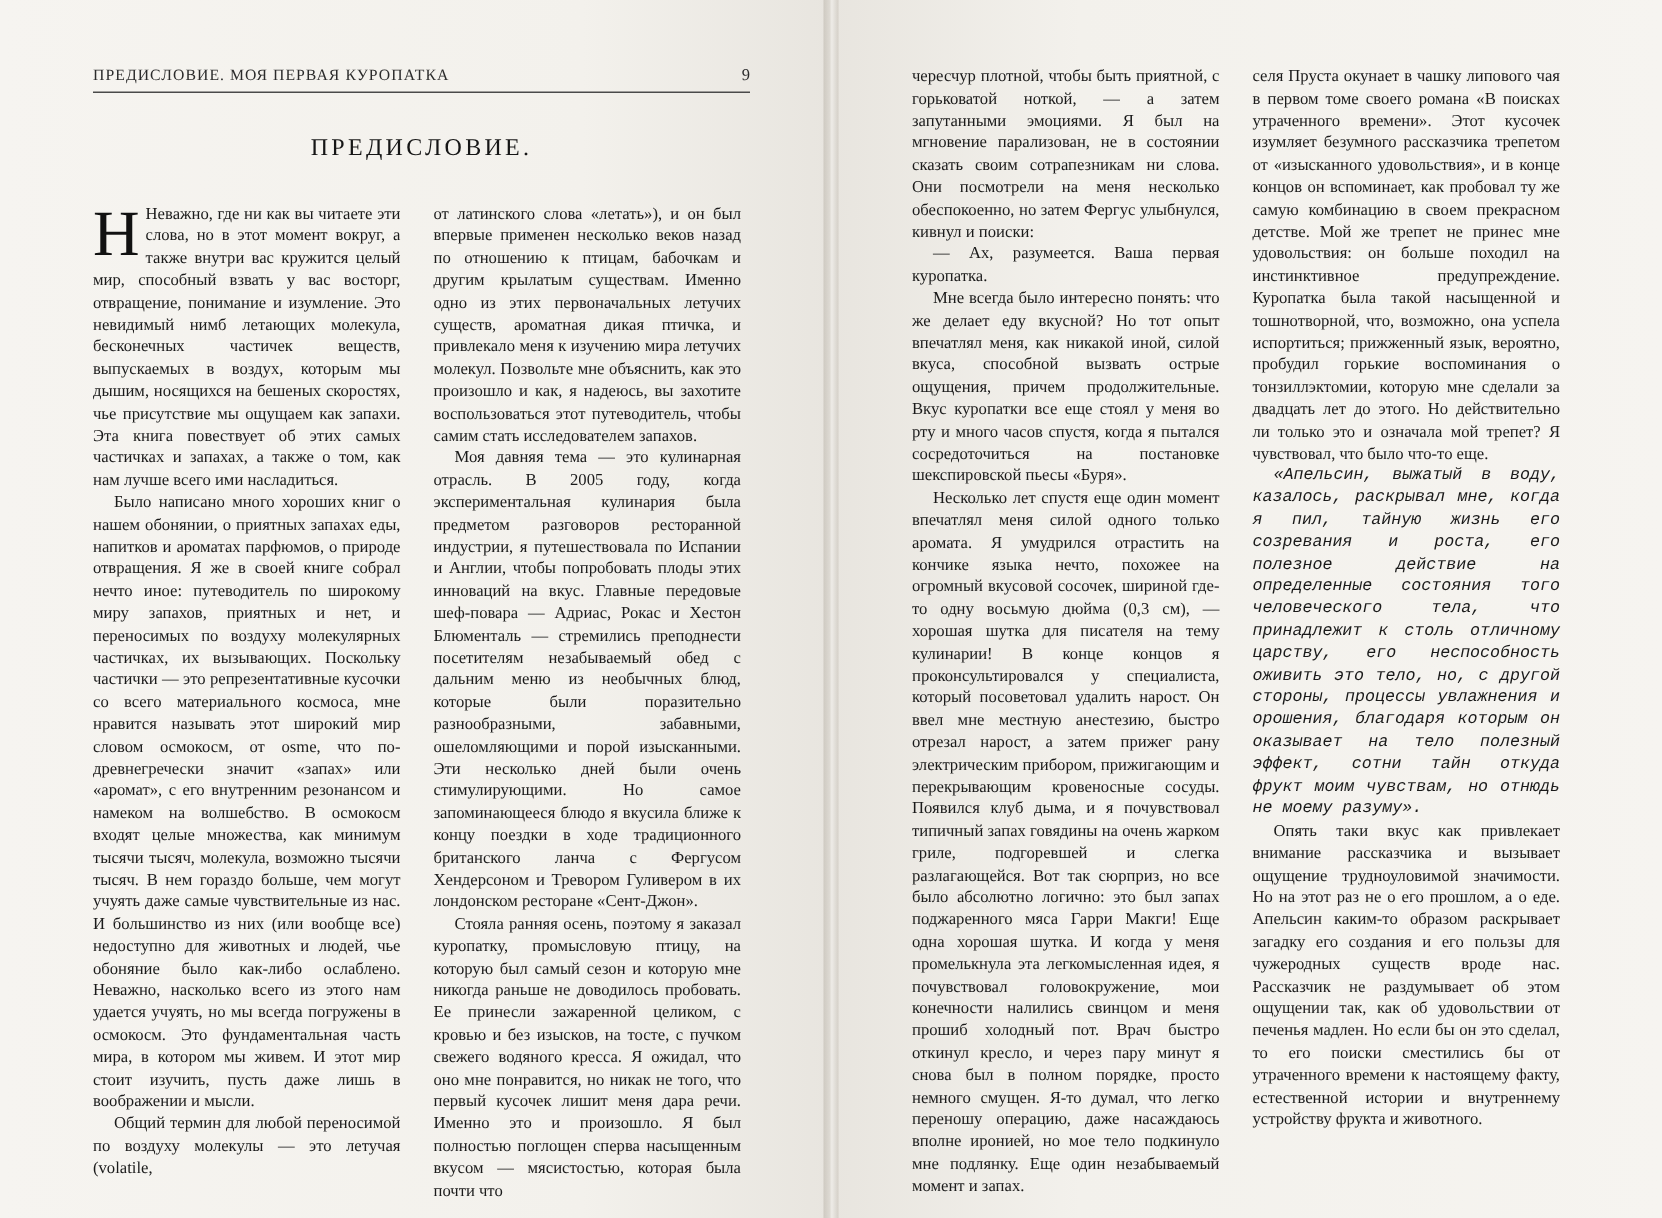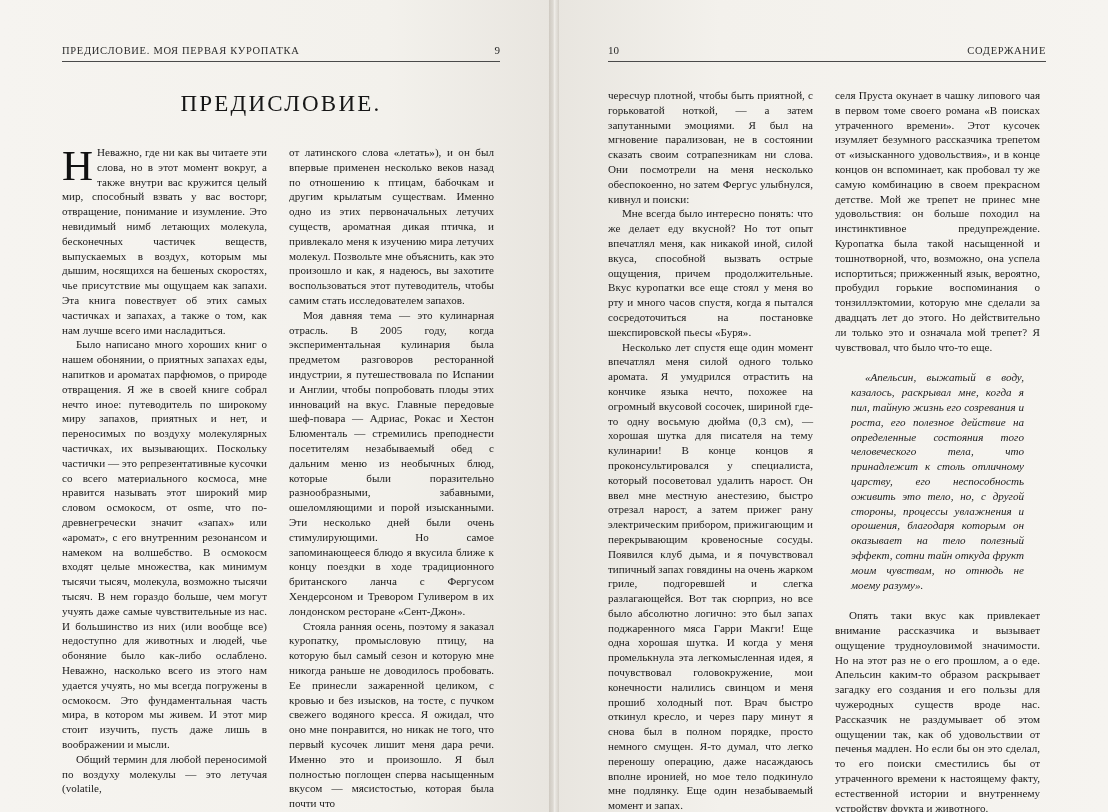--- a/index.html
+++ b/index.html
@@ -73,21 +73,21 @@
   }
   .right .rh-page {
     text-align: left;
     min-width: 20px;
   }
   .right .rh-title {
     text-align: right;
   }
   .chapter-title {
     text-align: center;
-    font-size: 23px;
+    font-size: 16px;
     letter-spacing: 2.2px;
     line-height: 1.35;
     font-weight: 400;
     margin: 18px 0 26px 0;
     color: #161616;
   }
   .columns {
     display: flex;
     gap: 22px;
   }
@@ -105,21 +105,22 @@
   }
   .col p.noindent {
     text-indent: 0;
   }
   .col p.dash {
     text-indent: 14px;
   }
   .col p.quote {
     font-style: italic;
     text-indent: 14px;
-    margin: 16px;
+    margin: 0;
+    font-family: Liberation Mono, monospace;
   }
   .dropcap-para {
     text-indent: 0 !important;
   }
   .dropcap {
     float: left;
     font-size: 43px;
     line-height: 0.82;
     padding: 3px 4px 0 0;
     font-family: "Liberation Serif", serif;
@@ -158,28 +159,25 @@
           <p class="noindent">от латинского слова «летать»), и он был впервые применен несколько веков назад по отношению к птицам, бабочкам и другим крылатым существам. Именно одно из этих первоначальных летучих существ, ароматная дикая птичка, и привлекало меня к изучению мира летучих молекул. Позвольте мне объяснить, как это произошло и как, я надеюсь, вы захотите воспользоваться этот путеводитель, чтобы самим стать исследователем запахов.</p>
           <p>Моя давняя тема — это кулинарная отрасль. В 2005 году, когда экспериментальная кулинария была предметом разговоров ресторанной индустрии, я путешествовала по Испании и Англии, чтобы попробовать плоды этих инноваций на вкус. Главные передовые шеф-повара — Адриас, Рокас и Хестон Блюменталь — стремились преподнести посетителям незабываемый обед с дальним меню из необычных блюд, которые были поразительно разнообразными, забавными, ошеломляющими и порой изысканными. Эти несколько дней были очень стимулирующими. Но самое запоминающееся блюдо я вкусила ближе к концу поездки в ходе традиционного британского ланча с Фергусом Хендерсоном и Тревором Гуливером в их лондонском ресторане «Сент-Джон».</p>
           <p>Стояла ранняя осень, поэтому я заказал куропатку, промысловую птицу, на которую был самый сезон и которую мне никогда раньше не доводилось пробовать. Ее принесли зажаренной целиком, с кровью и без изысков, на тосте, с пучком свежего водяного кресса. Я ожидал, что оно мне понравится, но никак не того, что первый кусочек лишит меня дара речи. Именно это и произошло. Я был полностью поглощен сперва насыщенным вкусом — мясистостью, которая была почти что</p>
         </div>
       </div>
     </div>
   </div>
 
   <div class="page right">
     <div class="page-inner">
-      <div class="running-head">
-        <div class="rh-page">10</div>
-        <div class="rh-title">Содержание</div>
-      </div>
 
       <div class="columns">
         <div class="col">
           <p class="noindent">чересчур плотной, чтобы быть приятной, с горьковатой ноткой, — а затем запутанными эмоциями. Я был на мгновение парализован, не в состоянии сказать своим сотрапезникам ни слова. Они посмотрели на меня несколько обеспокоенно, но затем Фергус улыбнулся, кивнул и поиски:</p>
+          <p class="dash">— Ах, разумеется. Ваша первая куропатка.</p>
           <p>Мне всегда было интересно понять: что же делает еду вкусной? Но тот опыт впечатлял меня, как никакой иной, силой вкуса, способной вызвать острые ощущения, причем продолжительные. Вкус куропатки все еще стоял у меня во рту и много часов спустя, когда я пытался сосредоточиться на постановке шекспировской пьесы «Буря».</p>
           <p>Несколько лет спустя еще один момент впечатлял меня силой одного только аромата. Я умудрился отрастить на кончике языка нечто, похожее на огромный вкусовой сосочек, шириной где-то одну восьмую дюйма (0,3 см), — хорошая шутка для писателя на тему кулинарии! В конце концов я проконсультировался у специалиста, который посоветовал удалить нарост. Он ввел мне местную анестезию, быстро отрезал нарост, а затем прижег рану электрическим прибором, прижигающим и перекрывающим кровеносные сосуды. Появился клуб дыма, и я почувствовал типичный запах говядины на очень жарком гриле, подгоревшей и слегка разлагающейся. Вот так сюрприз, но все было абсолютно логично: это был запах поджаренного мяса Гарри Макги! Еще одна хорошая шутка. И когда у меня промелькнула эта легкомысленная идея, я почувствовал головокружение, мои конечности налились свинцом и меня прошиб холодный пот. Врач быстро откинул кресло, и через пару минут я снова был в полном порядке, просто немного смущен. Я-то думал, что легко переношу операцию, даже насаждаюсь вполне иронией, но мое тело подкинуло мне подлянку. Еще один незабываемый момент и запах.</p>
 
         </div>
         <div class="col">
           <p class="noindent">селя Пруста окунает в чашку липового чая в первом томе своего романа «В поисках утраченного времени». Этот кусочек изумляет безумного рассказчика трепетом от «изысканного удовольствия», и в конце концов он вспоминает, как пробовал ту же самую комбинацию в своем прекрасном детстве. Мой же трепет не принес мне удовольствия: он больше походил на инстинктивное предупреждение. Куропатка была такой насыщенной и тошнотворной, что, возможно, она успела испортиться; прижженный язык, вероятно, пробудил горькие воспоминания о тонзиллэктомии, которую мне сделали за двадцать лет до этого. Но действительно ли только это и означала мой трепет? Я чувствовал, что было что-то еще.</p>
           <p class="quote">«Апельсин, выжатый в воду, казалось, раскрывал мне, когда я пил, тайную жизнь его созревания и роста, его полезное действие на определенные состояния того человеческого тела, что принадлежит к столь отличному царству, его неспособность оживить это тело, но, с другой стороны, процессы увлажнения и орошения, благодаря которым он оказывает на тело полезный эффект, сотни тайн откуда фрукт моим чувствам, но отнюдь не моему разуму».</p>
           <p>Опять таки вкус как привлекает внимание рассказчика и вызывает ощущение трудноуловимой значимости. Но на этот раз не о его прошлом, а о еде. Апельсин каким-то образом раскрывает загадку его создания и его пользы для чужеродных существ вроде нас. Рассказчик не раздумывает об этом ощущении так, как об удовольствии от печенья мадлен. Но если бы он это сделал, то его поиски сместились бы от утраченного времени к настоящему факту, естественной истории и внутреннему устройству фрукта и животного.</p>
         </div>
       </div>

